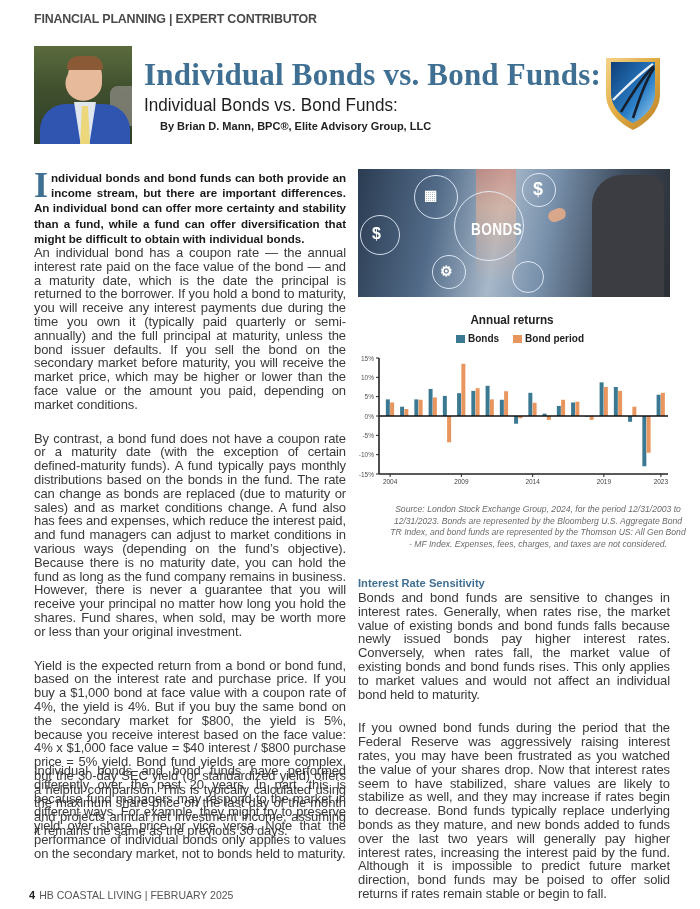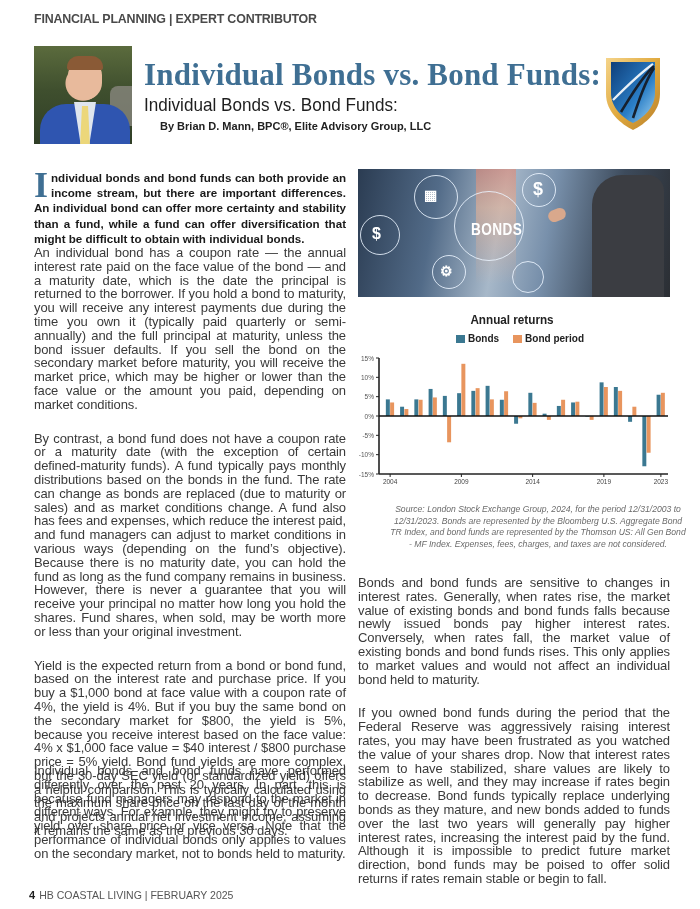--- a/index.html
+++ b/index.html
@@ -244,19 +244,20 @@
       <rect x="308.875" y="42.8" width="3.9749999999999996" height="23.200000000000003" fill="#e8955e"></rect>
       <line x1="308.875" y1="124" x2="308.875" y2="127" stroke="#222" stroke-width="1"></line>
       <text x="308.875" y="134" font-size="6.5" text-anchor="middle" fill="#444" font-family="Liberation Sans, sans-serif">2023</text>
       <line x1="27" y1="66" x2="316" y2="66" stroke="#111" stroke-width="1.4"></line>
     </svg>
 </div>
 
 <div class="source">Source: London Stock Exchange Group, 2024, for the period 12/31/2003 to 12/31/2023. Bonds are represented by the Bloomberg U.S. Aggregate Bond TR Index, and bond funds are represented by the Thomson US: All Gen Bond - MF Index. Expenses, fees, charges, and taxes are not considered.</div>
 
 <div class="col-right" style="top:576px;">
+  <div class="h2">Interest Rate Sensitivity</div>
   <div class="body">Bonds and bond funds are sensitive to changes in interest rates. Generally, when rates rise, the market value of existing bonds and bond funds falls because newly issued bonds pay higher interest rates. Conversely, when rates fall, the market value of existing bonds and bond funds rises. This only applies to market values and would not affect an individual bond held to maturity.</div>
   <div class="body">If you owned bond funds during the period that the Federal Reserve was aggressively raising interest rates, you may have been frustrated as you watched the value of your shares drop. Now that interest rates seem to have stabilized, share values are likely to stabilize as well, and they may increase if rates begin to decrease. Bond funds typically replace underlying bonds as they mature, and new bonds added to funds over the last two years will generally pay higher interest rates, increasing the interest paid by the fund. Although it is impossible to predict future market direction, bond funds may be poised to offer solid returns if rates remain stable or begin to fall.</div>
 </div>
 
 <div class="footer">
   <span class="page-num">4</span><span>HB COASTAL LIVING | FEBRUARY 2025</span>
 </div>
 
 </body></html>

